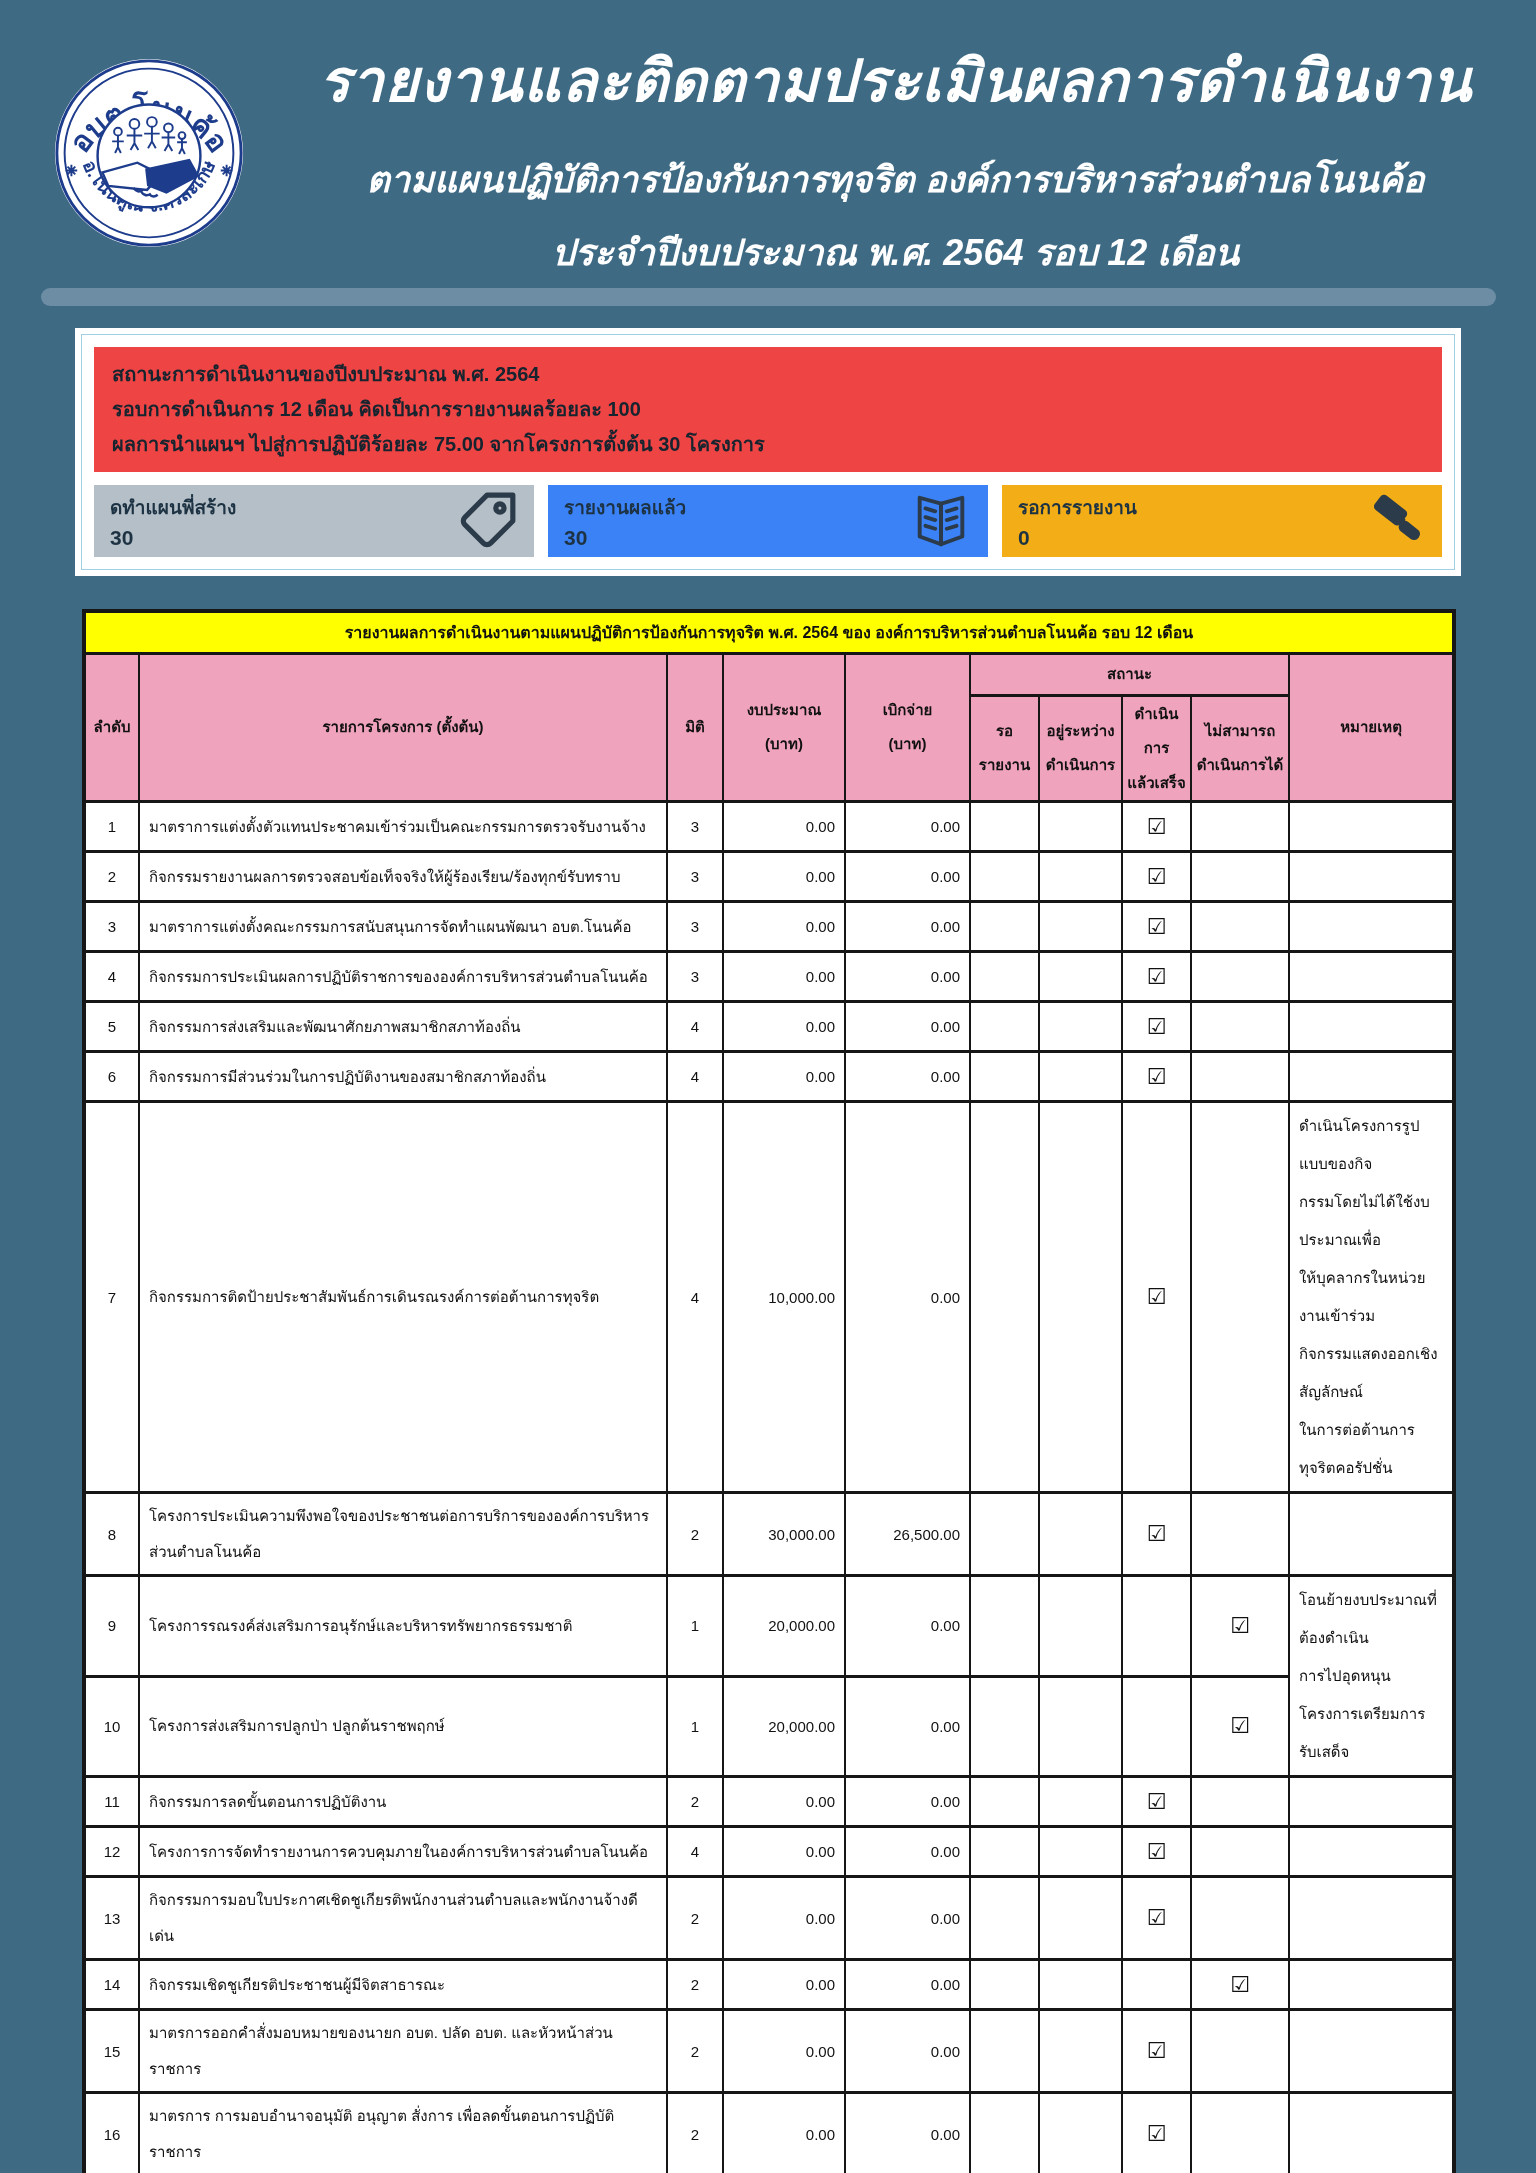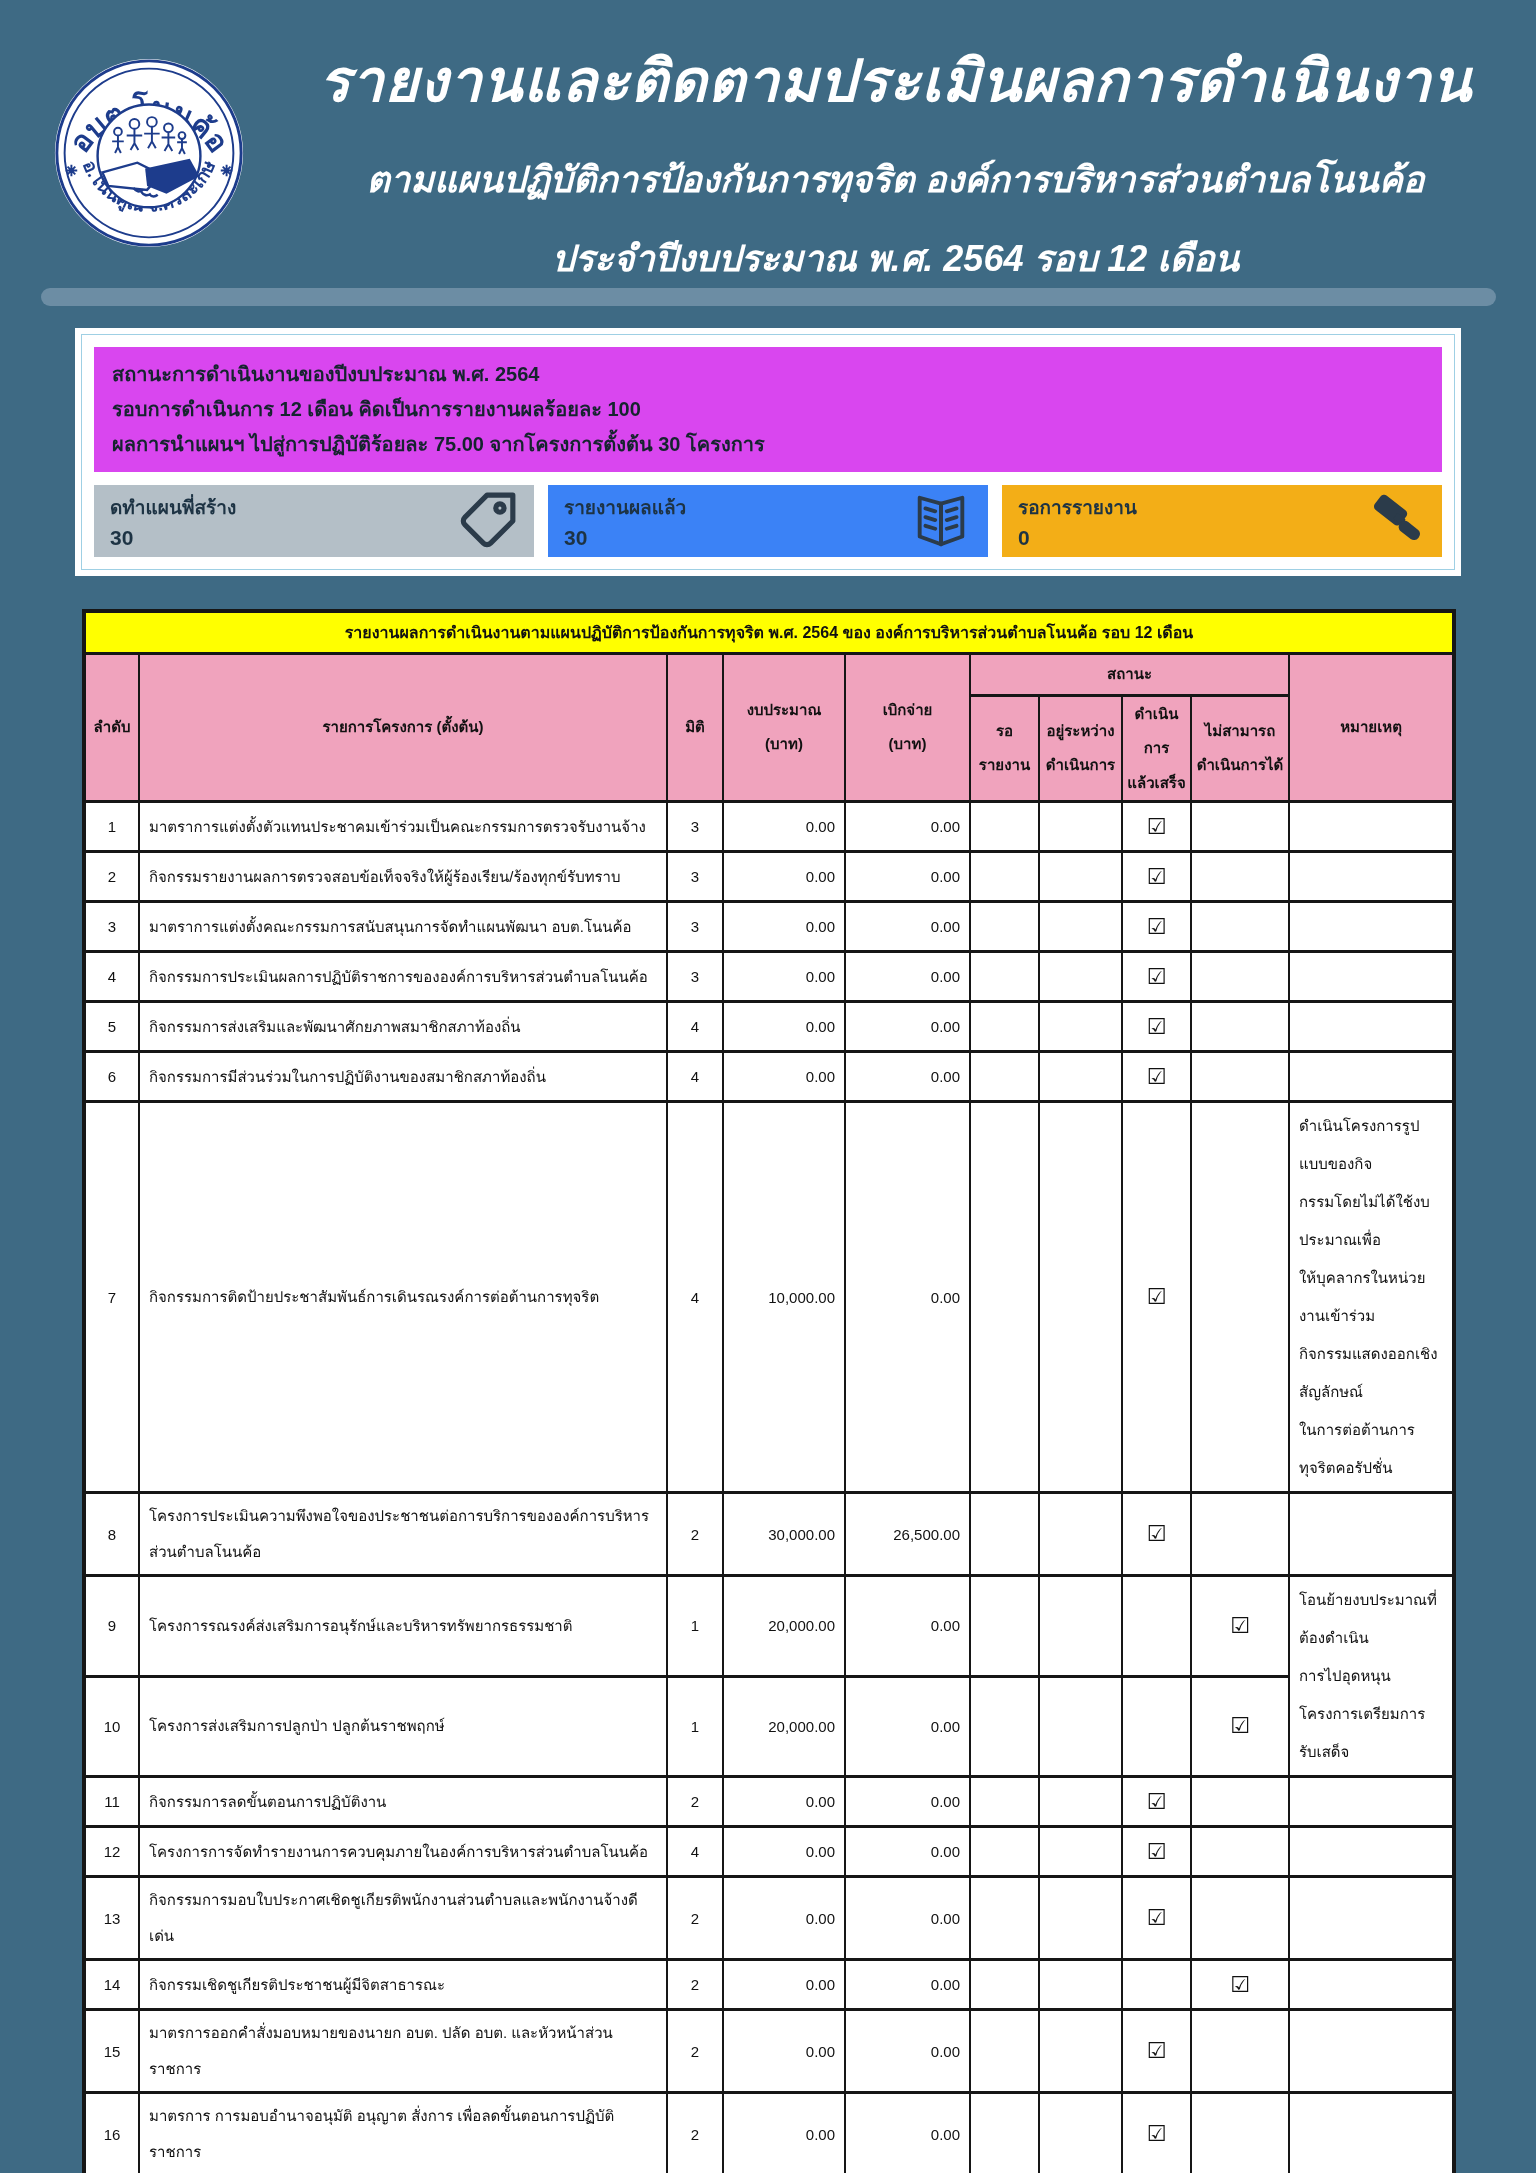--- a/index.html
+++ b/index.html
@@ -14,21 +14,21 @@
     height:2173px; overflow:hidden; background:var(--page_bg);
     font-family:"Liberation Sans","DejaVu Sans",sans-serif; color:#111;
   }
   
   .header{position:relative; height:288px;}
   .logo{position:absolute; left:52px; top:56px; width:194px; height:194px;}
   .titles{margin-left:255px; padding-top:34px; text-align:center; color:#fff;
           font-style:italic; font-weight:bold;}
   .t1{font-size:58px; letter-spacing:1px;}
   .t2{font-size:36px; margin-top:24px;}
-  .t3{font-size:36px; margin-top:22px;}
+  .t3{font-size:36px; margin-top:16px;}
   .hbar{width:1455px; height:18px; margin:0 auto; border-radius:9px; background:var(--bar);}
   
   .panel{width:1386px; margin:22px auto 0; background:#fff; padding:6px;}
   .panel-in{border:1px solid var(--panel_border); padding:12px;}
   .summary{background:var(--summary_bg); padding:10px 18px; color:var(--ink);
            font-weight:bold; font-size:20px; line-height:1.75;}
   .cards{display:flex; gap:14px; margin-top:13px;}
   .card{flex:1; height:72px; padding:6px 16px; display:flex; align-items:center;
         justify-content:space-between; color:#1d3344;}
   .card .txt{display:flex; flex-direction:column; justify-content:center; gap:4px;}
@@ -100,21 +100,21 @@
     <div class="t1">รายงานและติดตามประเมินผลการดำเนินงาน</div>
     <div class="t2">ตามแผนปฏิบัติการป้องกันการทุจริต องค์การบริหารส่วนตำบลโนนค้อ</div>
     <div class="t3">ประจำปีงบประมาณ พ.ศ. 2564 รอบ 12 เดือน</div>
   </div>
 </div>
 
 <div class="hbar"></div>
 
 <div class="panel">
   <div class="panel-in">
-    <div class="summary" style="background: #d946ef;">
+    <div class="summary" style="background: #ef4444;">
       <div>สถานะการดำเนินงานของปีงบประมาณ พ.ศ. 2564</div>
       <div>รอบการดำเนินการ 12 เดือน คิดเป็นการรายงานผลร้อยละ 100</div>
       <div>ผลการนำแผนฯ ไปสู่การปฏิบัติร้อยละ 75.00 จากโครงการตั้งต้น 30 โครงการ</div>
     </div>
     <div class="cards">
 
       <div class="card" style="background: rgb(180, 191, 199);">
         <div class="txt">
           <span class="lbl">ดทำแผนพี่สร้าง</span>
           <span class="val">30</span>

